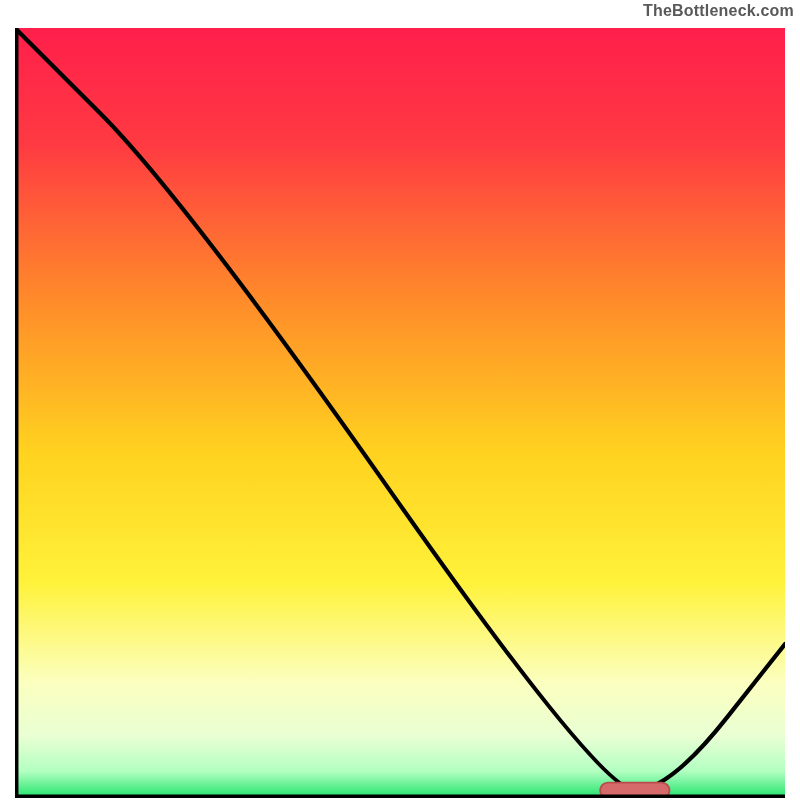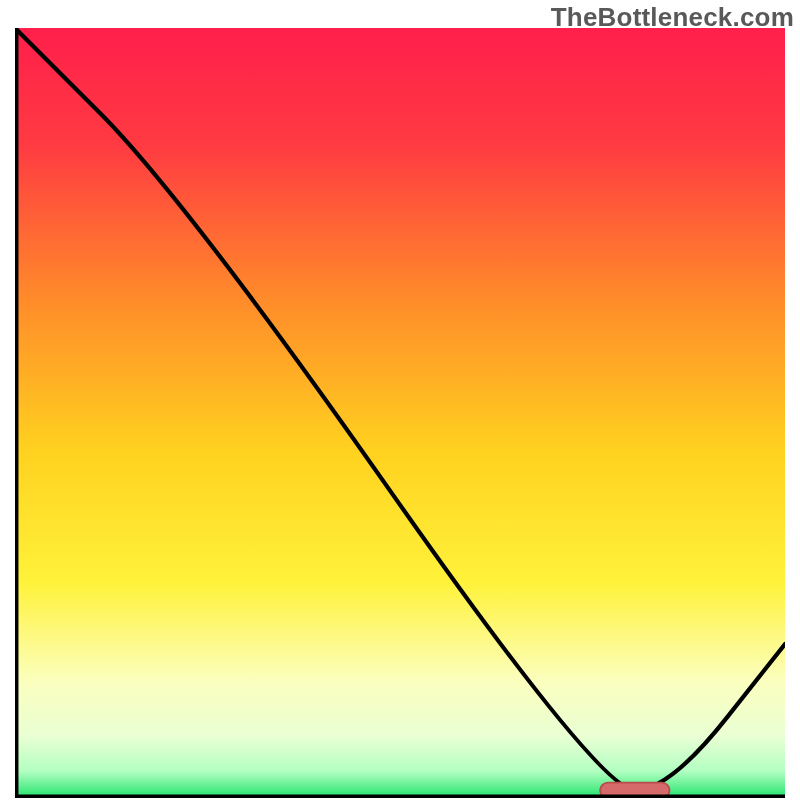--- a/index.html
+++ b/index.html
@@ -13,21 +13,21 @@
   }
   .stage {
     position: relative;
     width: 800px;
     height: 800px;
   }
   .watermark {
     position: absolute;
     top: 2px;
     right: 6px;
-    font-size: 26px;
+    font-size: 16px;
     font-weight: 600;
     color: #595959;
     letter-spacing: 0.2px;
     user-select: none;
   }
   .plot-area {
     position: absolute;
     left: 15px;
     top: 28px;
     width: 770px;

